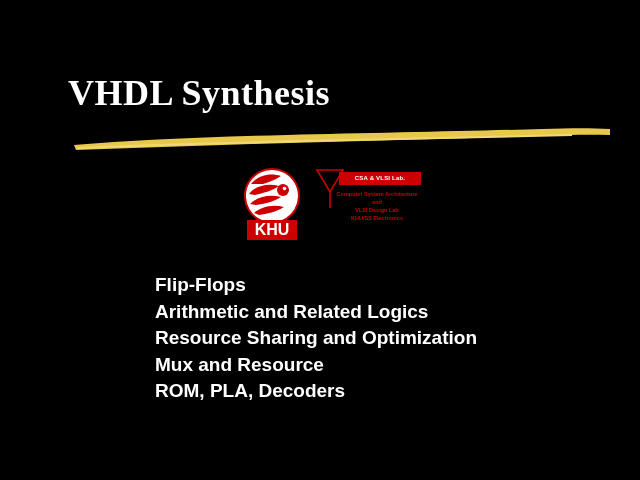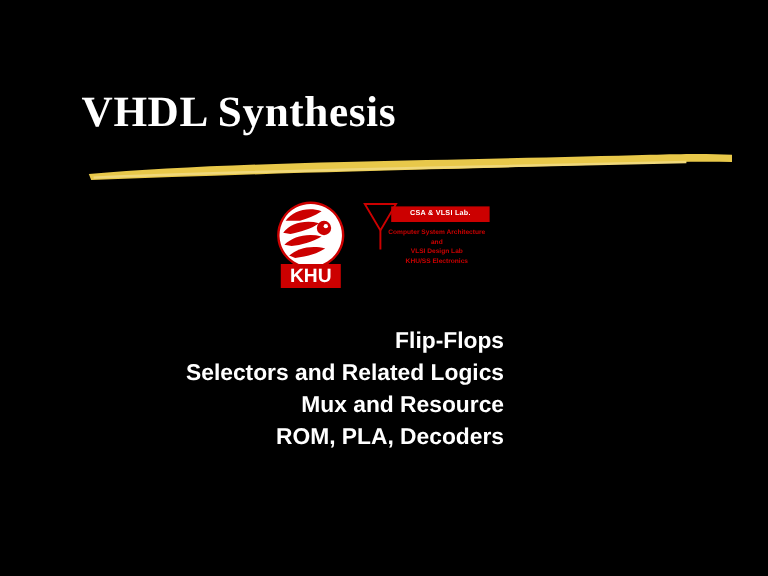--- a/index.html
+++ b/index.html
@@ -39,21 +39,21 @@
     left: 72px;
     top: 126px;
     width: 540px;
     height: 26px;
     pointer-events: none;
   }
 
   
   .logos {
     position: absolute;
-    left: 228px;
+    left: 241px;
     top: 166px;
     width: 180px;
     height: 78px;
   }
 
   .khu-logo {
     position: absolute;
     left: 0px;
     top: 0px;
     width: 62px;
@@ -95,21 +95,20 @@
 
   
   .bullets {
     position: absolute;
     left: 155px;
     top: 272px;
     color: #ffffff;
     font-size: 19px;
     font-weight: bold;
     line-height: 26.5px;
-    text-align: right;
   }
   .bullets div {
     white-space: nowrap;
   }
 </style>
 </head>
 <body>
 
 <div class="slide">
 
@@ -146,18 +145,19 @@
         <div>and</div>
         <div>VLSI Design Lab</div>
         <div>KHU/SS Electronics</div>
       </div>
     </div>
 
   </div>
 
   <div class="bullets">
     <div>Flip-Flops</div>
-    <div>Selectors and Related Logics</div>
+    <div>Arithmetic and Related Logics</div>
+    <div>Resource Sharing and Optimization</div>
     <div>Mux and Resource</div>
     <div>ROM, PLA, Decoders</div>
   </div>
 
 </div>
 
 </body></html>

